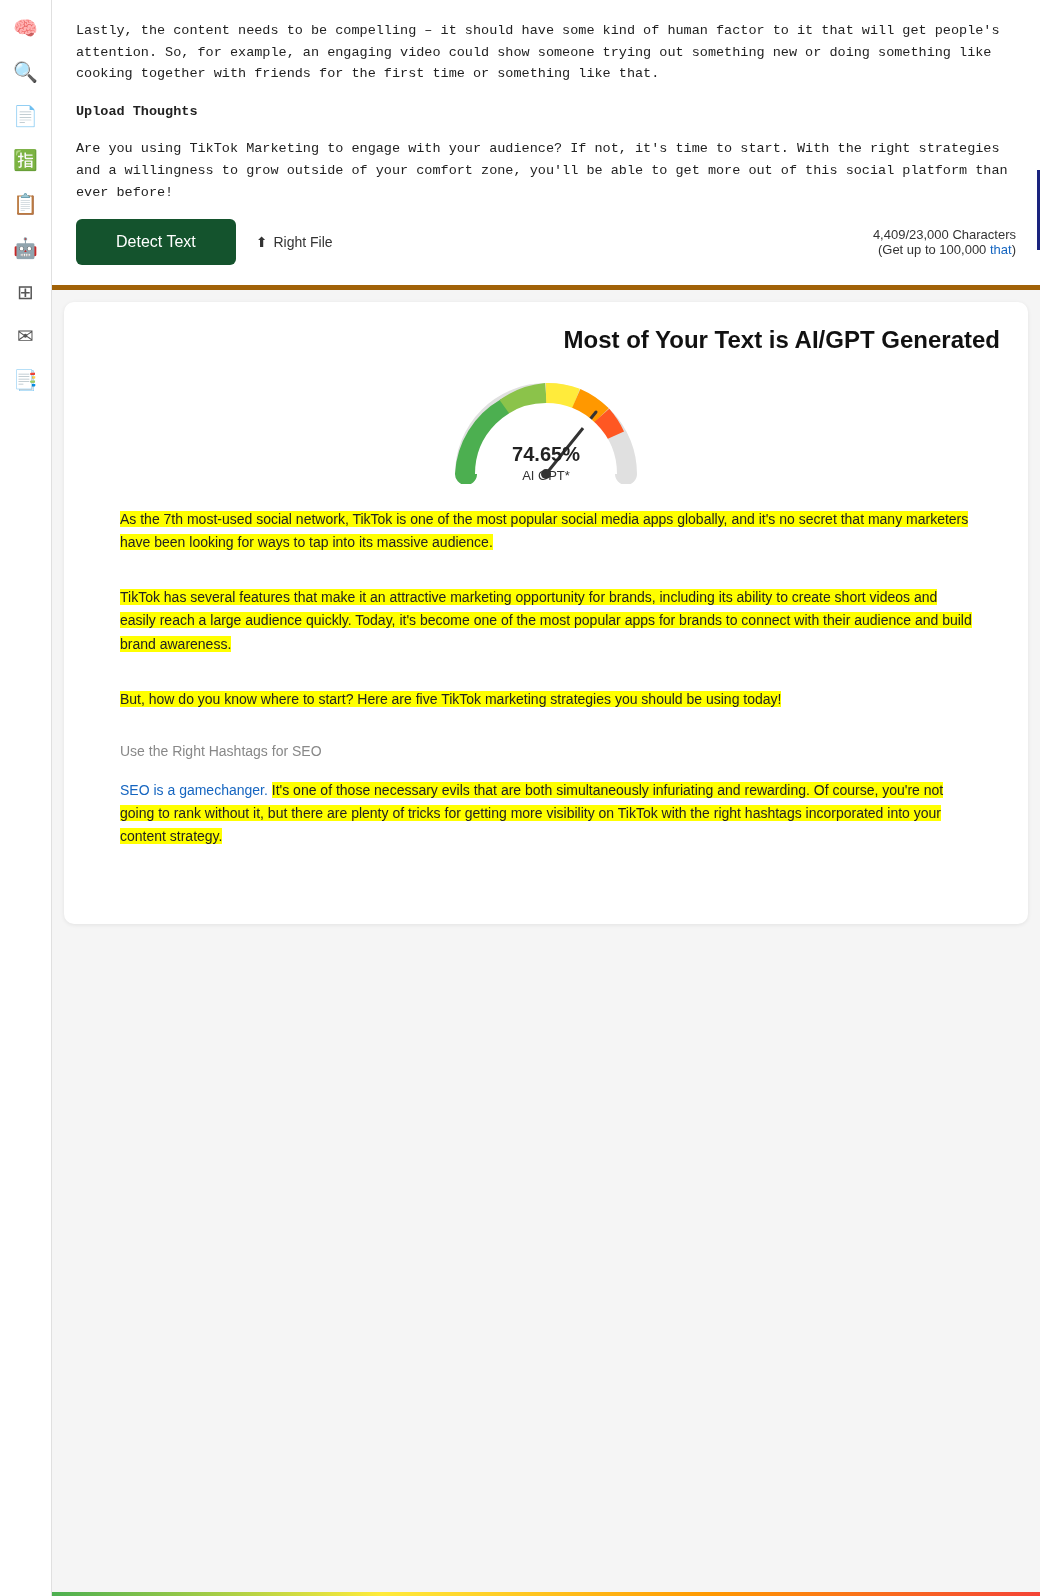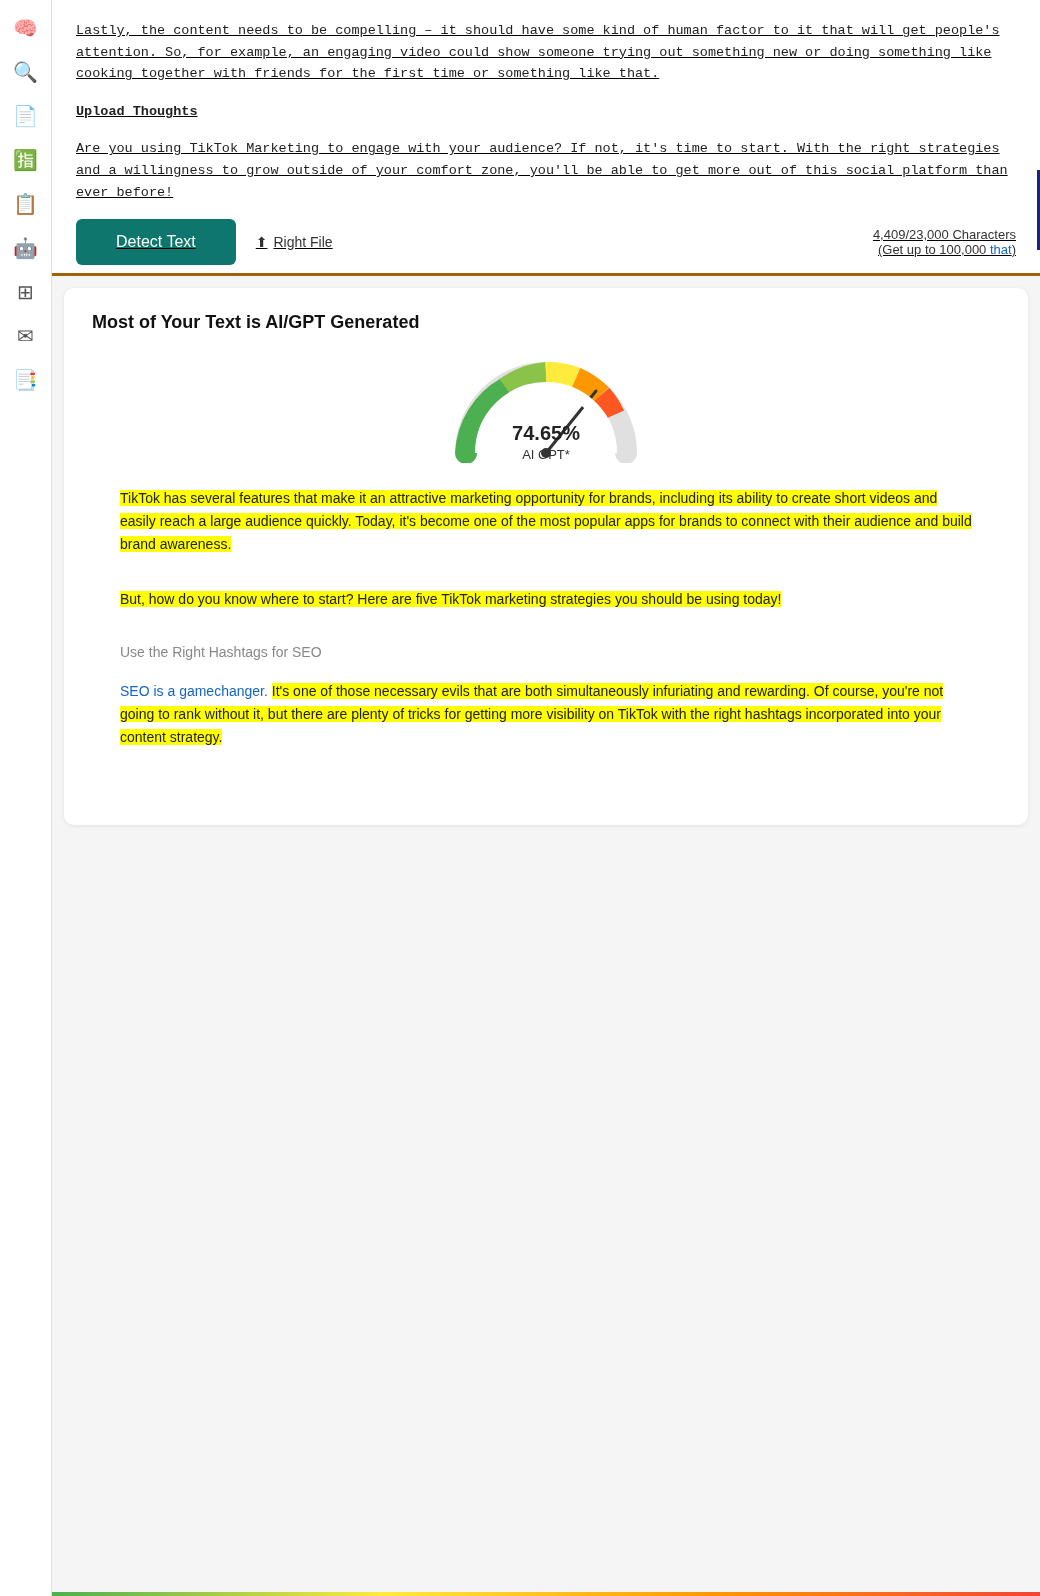--- a/index.html
+++ b/index.html
@@ -40,24 +40,23 @@
       flex: 1;
       display: flex;
       flex-direction: column;
       background: #f5f5f5;
       overflow: hidden;
     }
 
     
     .input-section {
       background: #fff;
-      padding: 20px 24px 8px 24px;
-      border-bottom: 3px solid #a16207;
+      padding: 20px 24px 20px 24px;
+      border-bottom: 5px solid #a16207;
       position: relative;
-      text-decoration: underline;
     }
     .input-text {
       font-size: 13.5px;
       line-height: 1.6;
       color: #222;
       font-family: 'Courier New', monospace;
     }
     .input-text p {
       margin-bottom: 16px;
     }
@@ -73,21 +72,21 @@
       height: 80px;
       background: #1a237e;
     }
     .action-bar {
       display: flex;
       align-items: center;
       margin-top: 16px;
       gap: 20px;
     }
     .detect-btn {
-      background: #0f766e;
+      background: #14532d;
       color: #fff;
       border: none;
       border-radius: 6px;
       padding: 14px 40px;
       font-size: 16px;
       cursor: pointer;
       font-weight: 500;
     }
     .upload-btn {
       background: none;
@@ -113,23 +112,23 @@
     
     .result-section {
       background: #fff;
       margin: 12px;
       border-radius: 10px;
       padding: 24px 28px;
       box-shadow: 0 1px 4px rgba(0,0,0,0.08);
     }
 
     .result-title {
-      font-size: 18px;
+      font-size: 24px;
       font-weight: bold;
-      text-align: left;
+      text-align: right;
       color: #111;
       margin-bottom: 20px;
     }
 
     
     .gauge-container {
       display: flex;
       justify-content: center;
       margin-bottom: 24px;
     }
@@ -253,20 +252,23 @@
         </svg>
         <div class="gauge-label">
           <span class="gauge-percent">74.65%</span>
           <span class="gauge-sub">AI GPT*</span>
         </div>
       </div>
     </div>
 
     <div class="content-area">
 
+      <div class="text-block">
+        <span class="highlighted">As the 7th most-used social network, TikTok is one of the most popular social media apps globally, and it's no secret that many marketers have been looking for ways to tap into its massive audience.</span>
+      </div>
 
       <div class="text-block">
         <span class="highlighted">TikTok has several features that make it an attractive marketing opportunity for brands, including its ability to create short videos and easily reach a large audience quickly. Today, it's become one of the most popular apps for brands to connect with their audience and build brand awareness.</span>
       </div>
 
       <div class="text-block">
         <span class="highlighted">But, how do you know where to start? Here are five TikTok marketing strategies you should be using today!</span>
       </div>
 
       <div class="section-heading">

